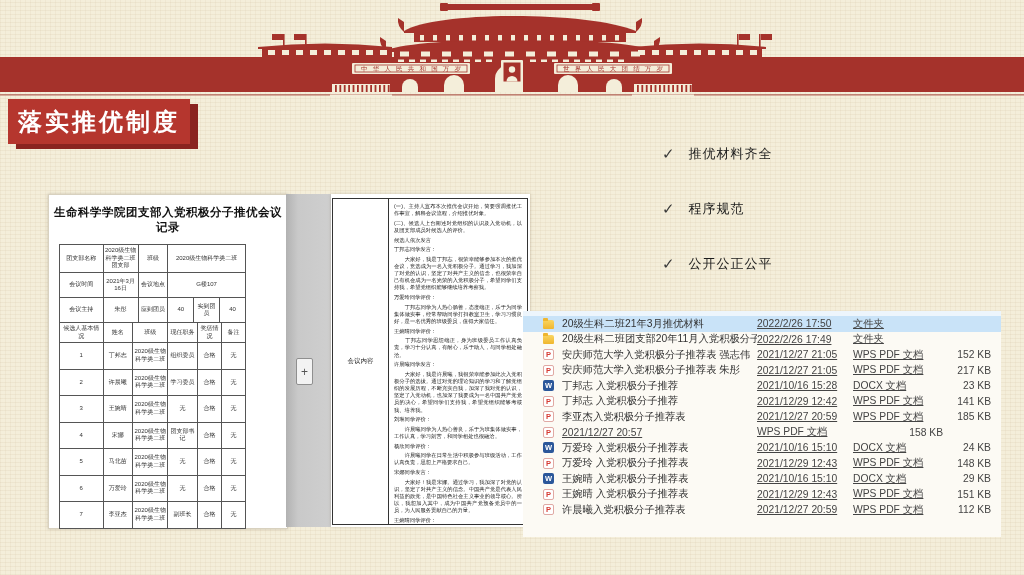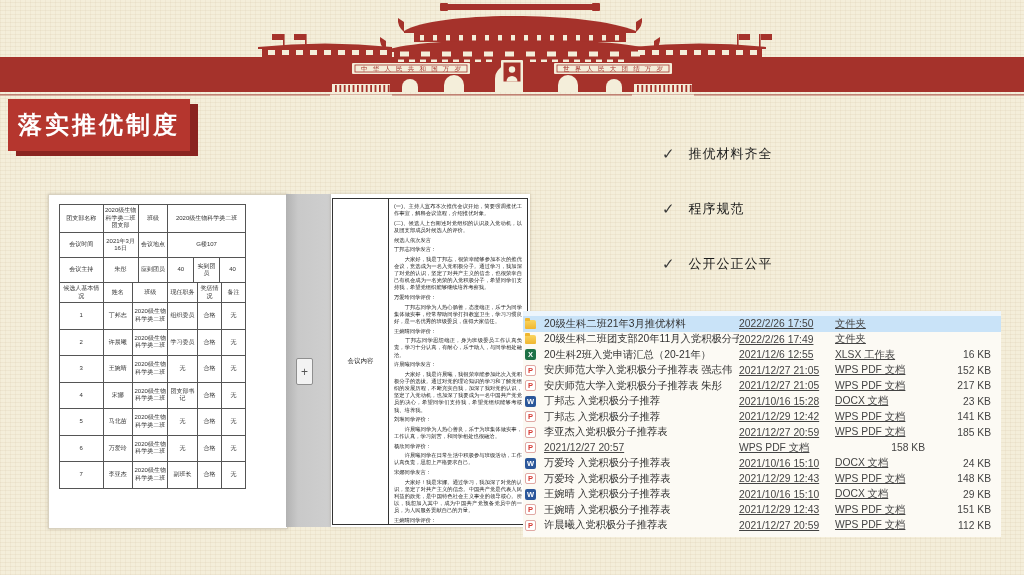--- a/index.html
+++ b/index.html
@@ -8,21 +8,21 @@
     font-family:"Liberation Sans",sans-serif;
     background-color:#f4eeda;
     background-image:
       repeating-linear-gradient(0deg, rgba(205,183,150,.16) 0 1px, transparent 1px 4px),
       repeating-linear-gradient(90deg, rgba(205,183,150,.13) 0 1px, transparent 1px 5px);
   }
   
   .gate{position:absolute;left:0;top:0;}
   
   .badge{
-    position:absolute;left:8px;top:99px;width:182px;height:52px;
+    position:absolute;left:8px;top:99px;width:182px;height:45px;
     background:#b5362e;box-shadow:8px 5px 0 #8a2420;
     display:flex;align-items:center;justify-content:center;
     color:#fff;font-size:24px;font-weight:bold;letter-spacing:3px;
   }
   
   .bullets{position:absolute;left:662px;top:142px;}
   .bullet{display:flex;align-items:center;height:24px;margin-bottom:31px;}
   .bullet .chk{font-size:15px;color:#3a3a3a;margin-right:14px;}
   .bullet .blabel{font-size:13px;color:#1c1c1c;font-weight:500;letter-spacing:1px;}
   
@@ -57,21 +57,21 @@
     border:1px solid #333;display:grid;grid-template-columns:56px 1fr;}
   .rlabel{border-right:1px solid #333;display:flex;align-items:center;justify-content:center;
     font-size:6.5px;color:#222;}
   .rtext{padding:4px 5px;overflow:hidden;}
   .rtext p{margin:0 0 2.5px;font-size:5.3px;line-height:1.35;color:#222;text-align:justify;}
   
   .filelist{position:absolute;left:523px;top:311px;width:478px;height:226px;
     background:#fcfaf4;font-size:10.3px;color:#333;}
   .fl-partial{height:5px;background:#edf5fc;}
   .frow{display:grid;grid-template-columns:19px 195px 96px 100px 1fr;
-    align-items:center;height:15.5px;padding-left:2px;cursor:default;}
+    align-items:center;height:15.5px;padding-left:20px;cursor:default;}
   .frow.selected{background:#c9e3f8;}
   .fname,.fdate,.ftype{white-space:nowrap;overflow:hidden;}
   .fdate,.ftype{color:#444;text-decoration:underline;}
   .fsize{text-align:right;padding-right:10px;color:#444;}
   .ficon{width:11px;height:11px;border-radius:2px;display:flex;align-items:center;
     justify-content:center;font-size:7.5px;font-weight:bold;position:relative;}
   .ficon.folder{background:linear-gradient(#fad560,#efb62f);border-radius:1px 2px 1px 1px;height:9px;margin-top:1px;}
   .ficon.folder::before{content:"";position:absolute;top:-2px;left:0;width:5px;height:3px;
     background:#efb62f;border-radius:1px 1px 0 0;}
   .ficon.xlsx{background:#1e7145;color:#fff;}
@@ -256,20 +256,21 @@
       </div>
 
       <div class="bullet">
         <span class="chk">✓</span>
         <span class="blabel">公开公正公平</span>
       </div>
 
   </div>
 
   <div class="page-left">
+    <div class="doc-title">生命科学学院团支部入党积极分子推优会议记录</div>
     <div class="dtable">
       <div class="drow g4 h27">
         <div class="dcell">团支部名称</div>
         <div class="dcell">2020级生物科学类二班团支部</div>
         <div class="dcell">班级</div>
         <div class="dcell">2020级生物科学类二班</div>
       </div>
       <div class="drow g4 h24">
         <div class="dcell">会议时间</div>
         <div class="dcell">2021年3月16日</div>
@@ -420,27 +421,20 @@
       </div>
 
       <div class="frow">
         <span class="ficon folder"></span>
         <span class="fname">20级生科二班团支部20年11月入党积极分子发...</span>
         <span class="fdate">2022/2/26 17:49</span>
         <span class="ftype">文件夹</span>
         <span class="fsize"></span>
       </div>
 
-      <div class="frow">
-        <span class="ficon xlsx"></span>
-        <span class="fname">20生科2班入党申请汇总（20-21年）</span>
-        <span class="fdate">2021/12/6 12:55</span>
-        <span class="ftype">XLSX 工作表</span>
-        <span class="fsize">16 KB</span>
-      </div>
 
       <div class="frow">
         <span class="ficon pdf"></span>
         <span class="fname">安庆师范大学入党积极分子推荐表 强志伟</span>
         <span class="fdate">2021/12/27 21:05</span>
         <span class="ftype">WPS PDF 文档</span>
         <span class="fsize">152 KB</span>
       </div>
 
       <div class="frow">

